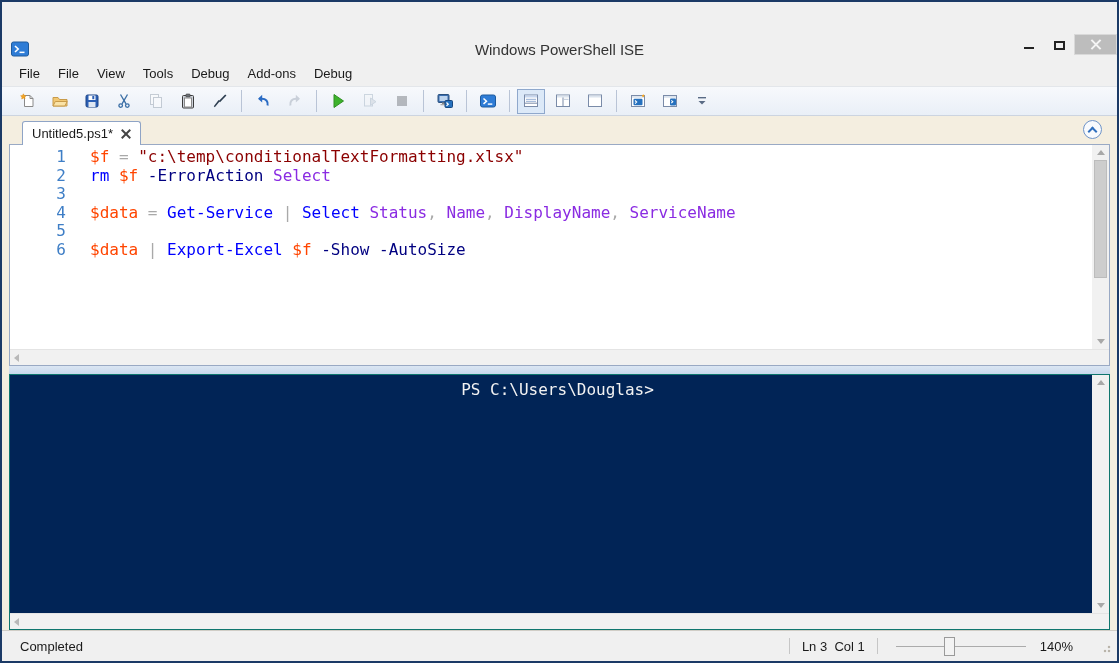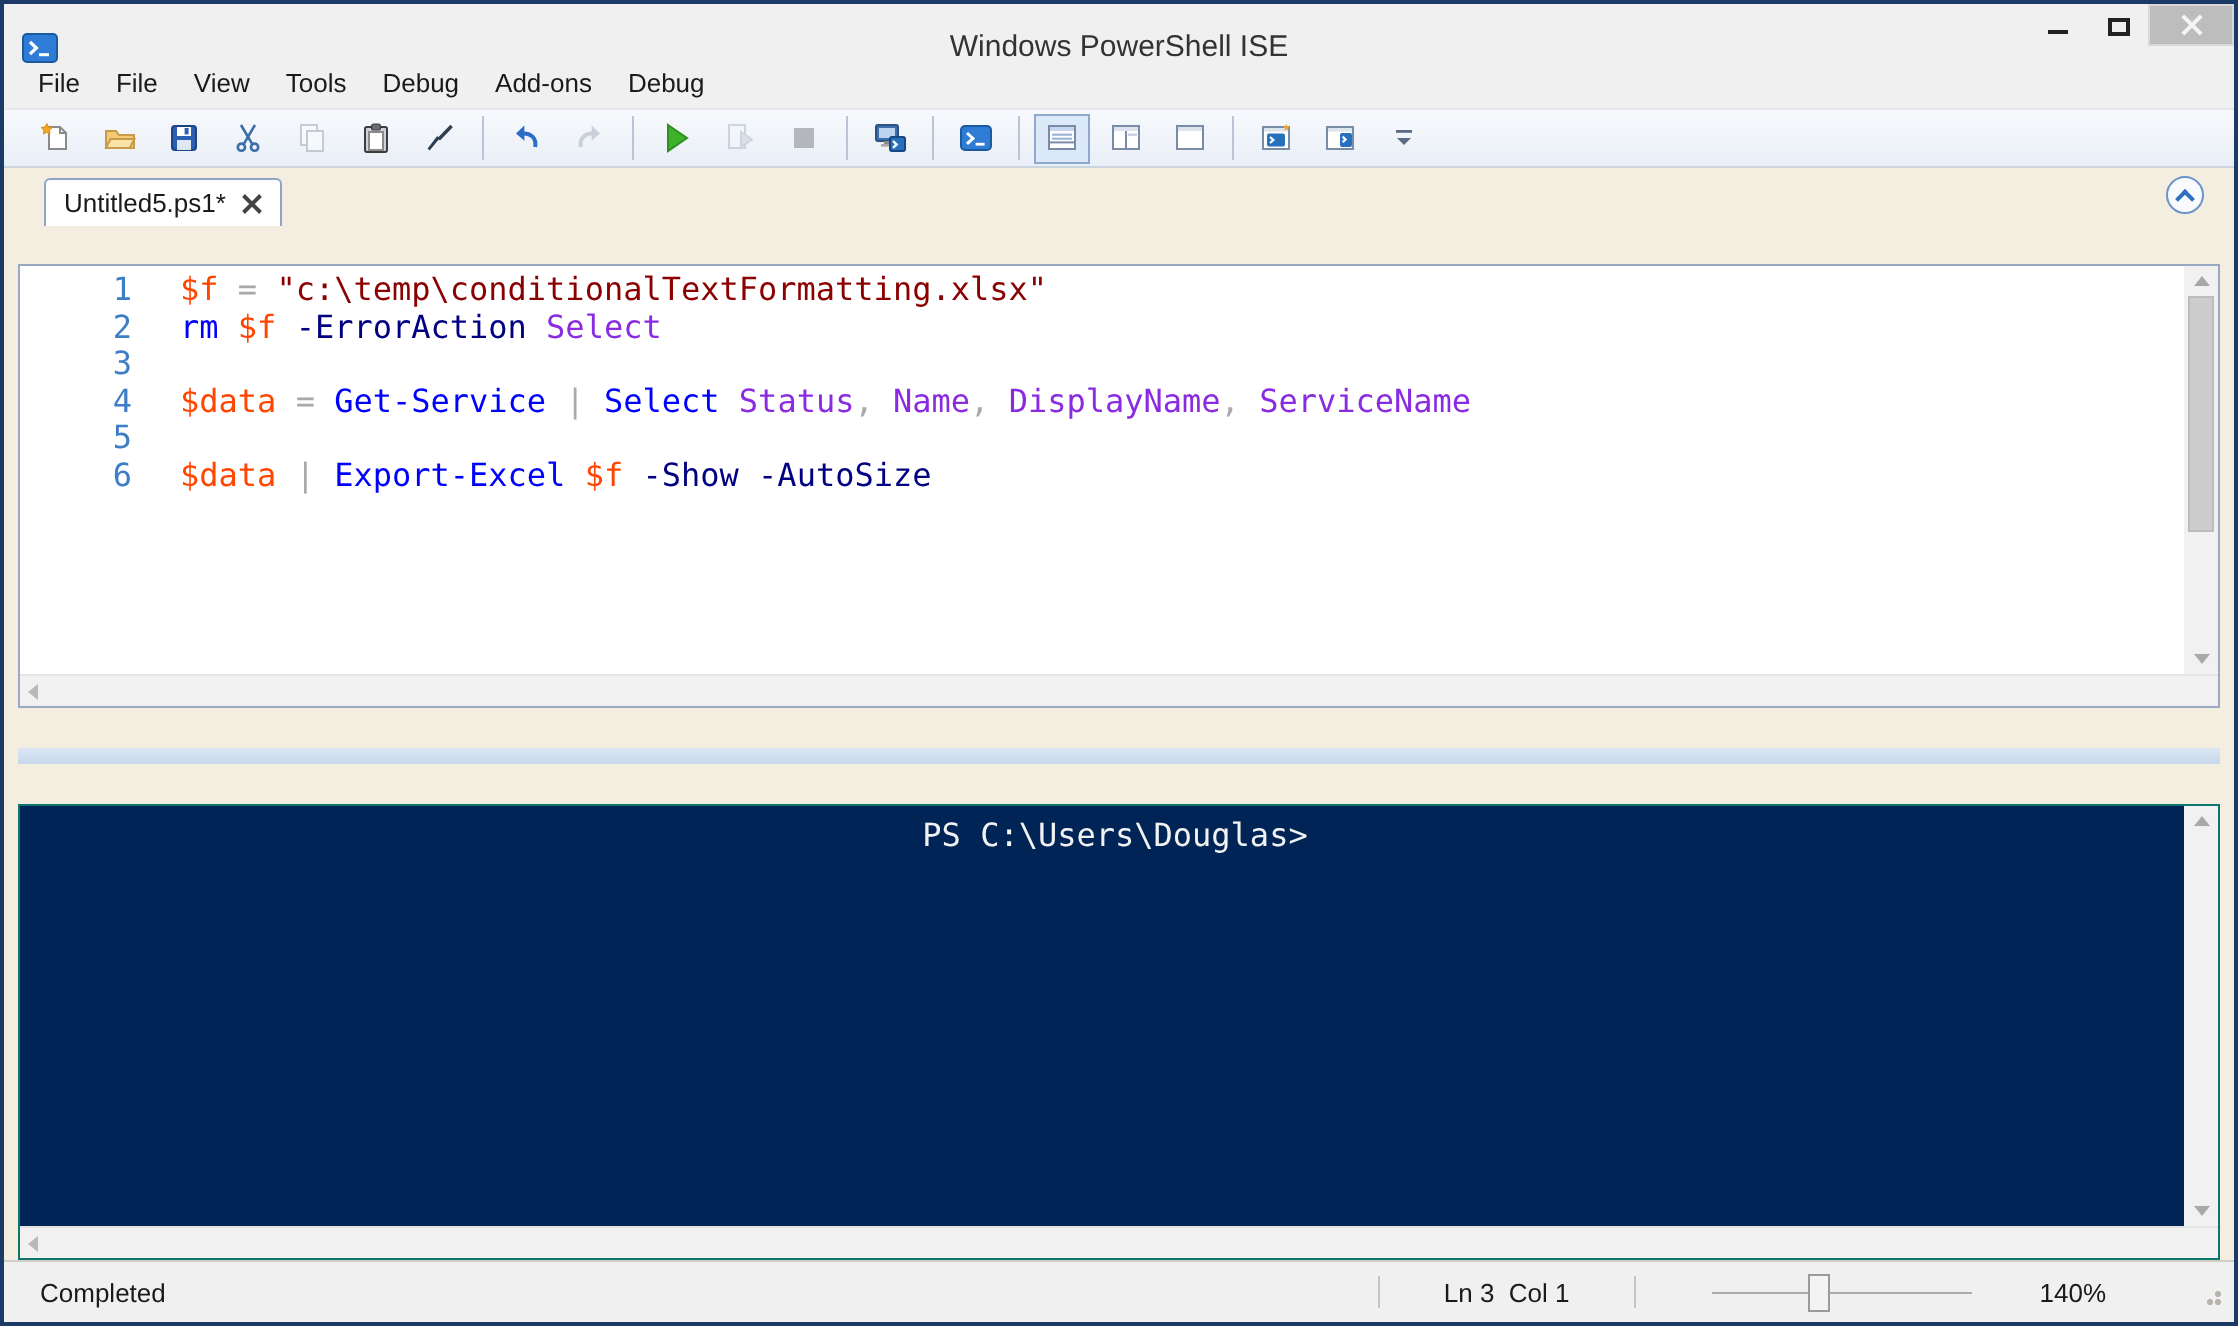--- a/index.html
+++ b/index.html
@@ -6,21 +6,21 @@
   html,body { background:#fff; font-family:"Liberation Sans", sans-serif; }
 
   .window{
     position:relative; width:1119px; height:663px;
     border:2px solid #1b3a66; background:#f0f0f0;
     display:flex; flex-direction:column; overflow:hidden;
   }
 
   
   .titlebar{ position:relative; height:30px; background:#f0f0f0; flex:0 0 auto;
-    display:flex; align-items:flex-end; }
+    display:flex; align-items:center;margin-top:32px; }
   .app-icon{ margin-left:9px; width:18px; height:16px; display:inline-block; }
   .title-text{ position:absolute; left:0; right:0; text-align:center;
     font-size:15px; color:#333; pointer-events:none; }
   .win-controls{ margin-left:auto; display:flex; align-items:flex-start; height:100%; }
   .win-btn{ width:30px; height:21px; display:flex; align-items:center; justify-content:center; }
   .glyph-min{ width:10px; height:2px; background:#222; margin-top:6px; }
   .glyph-max{ width:11px; height:9px; border:2px solid #222; margin-top:2px; }
   .win-btn.close{ width:43px; height:21px; background:#bdbdbd; border:1px solid #d9d9d9; position:relative; }
   .glyph-x{ position:relative; width:11px; height:11px; }
   .glyph-x:before,.glyph-x:after{ content:""; position:absolute; left:5px; top:-1px; width:2px; height:13px; background:#f5f5f5; }
@@ -35,21 +35,21 @@
     background:linear-gradient(#f7f9fc,#e9eff7); border-top:1px solid #e3e6ea; border-bottom:1px solid #ccd4e0; }
   .tb-btn{ width:28px; height:25px; border:1px solid transparent; background:transparent;
     display:flex; align-items:center; justify-content:center; margin:0 2px; padding:0; }
   .tb-btn.selected{ background:#dce9f8; border-color:#8fa8cc; }
   .tb-btn.disabled{ opacity:.45; }
   .tb-ico{ width:16px; height:16px; display:block; }
   .tb-ico svg{ display:block; }
   .tb-sep{ width:1px; height:22px; background:#b9c4d6; margin:0 5px; }
 
   
-  .content{ flex:1 1 auto; background:#f4eee0; padding:0 7px; display:flex; flex-direction:column; min-height:0;gap:20px; }
+  .content{ flex:1 1 auto; background:#f4eee0; padding:0 7px; display:flex; flex-direction:column; min-height:0; }
 
   .tabrow{ height:28px; flex:0 0 auto; display:flex; align-items:flex-end; position:relative; }
   .tab{ margin-left:13px; height:24px; background:#fff; border:1px solid #8fa4c6; border-bottom:none;
     border-radius:3px 3px 0 0; display:flex; align-items:center; padding:0 9px; position:relative; top:1px; z-index:2; }
   .tab-label{ font-size:13px; color:#1a1a1a; margin-right:8px; }
   .tab-close{ position:relative; width:10px; height:10px; display:inline-block; }
   .tab-close:before,.tab-close:after{ content:""; position:absolute; left:4px; top:-1px; width:2px; height:12px; background:#444; }
   .tab-close:before{ transform:rotate(45deg);} .tab-close:after{ transform:rotate(-45deg);}
   .collapse-btn{ position:absolute; right:8px; top:4px; width:19px; height:19px; border-radius:50%;
     border:1px solid #6e93c8; background:#f8fafd; display:flex; align-items:center; justify-content:center; }
@@ -85,21 +85,21 @@
 
   
   .console-wrap{ flex:1 1 auto; display:flex; flex-direction:column; min-height:0; border:1px solid #0f766e;text-align:center; }
   .console-body{ flex:1 1 auto; display:flex; min-height:0; }
   .console{ flex:1 1 auto; background:#012456; color:#f2f2f2; padding:5px 0 0 13px;
     font-family:"DejaVu Sans Mono", monospace; font-size:16px; line-height:19px; }
 
   
   .statusbar{ height:31px; flex:0 0 auto; background:#f0f0f0; border-top:1px solid #d0cdc6;
     display:flex; align-items:center; font-size:13px; color:#1a1a1a; padding:0 6px 0 18px; }
-  .sb-right{ margin-left:auto; display:flex; align-items:center;gap:20px; }
+  .sb-right{ margin-left:auto; display:flex; align-items:center; }
   .sb-sep{ width:1px; height:16px; background:#c6c6c6; margin:0 12px; }
   .linecol{ white-space:pre; }
   .zoom-track{ position:relative; width:130px; height:19px; margin:0 14px 0 6px; }
   .zoom-track:before{ content:""; position:absolute; left:0; right:0; top:9px; height:1px; background:#ababab; }
   .zoom-thumb{ position:absolute; left:48px; top:0; width:11px; height:19px; background:#f3f3f3; border:1px solid #9a9a9a; }
   .zoom-label{ margin-right:28px; }
   .grip{ width:10px; height:10px; align-self:flex-end; margin-bottom:3px;
     background:
       radial-gradient(circle at 8px 8px, #b9b4aa 1.4px, transparent 1.6px),
       radial-gradient(circle at 8px 4px, #b9b4aa 1.4px, transparent 1.6px),

